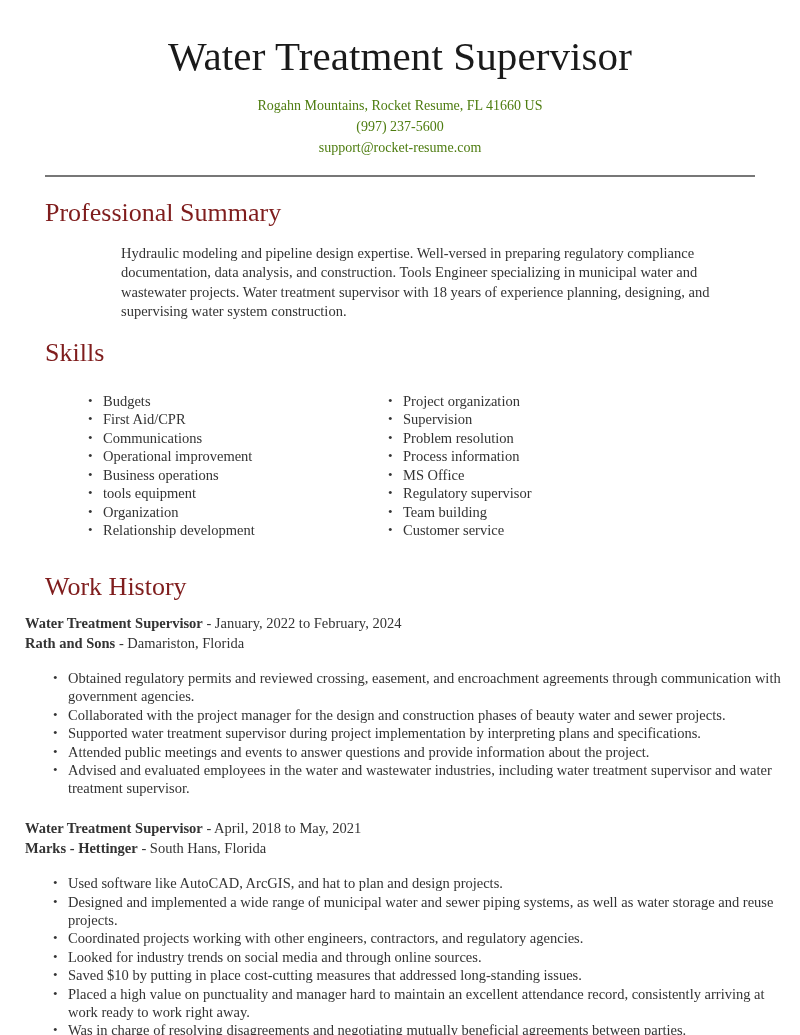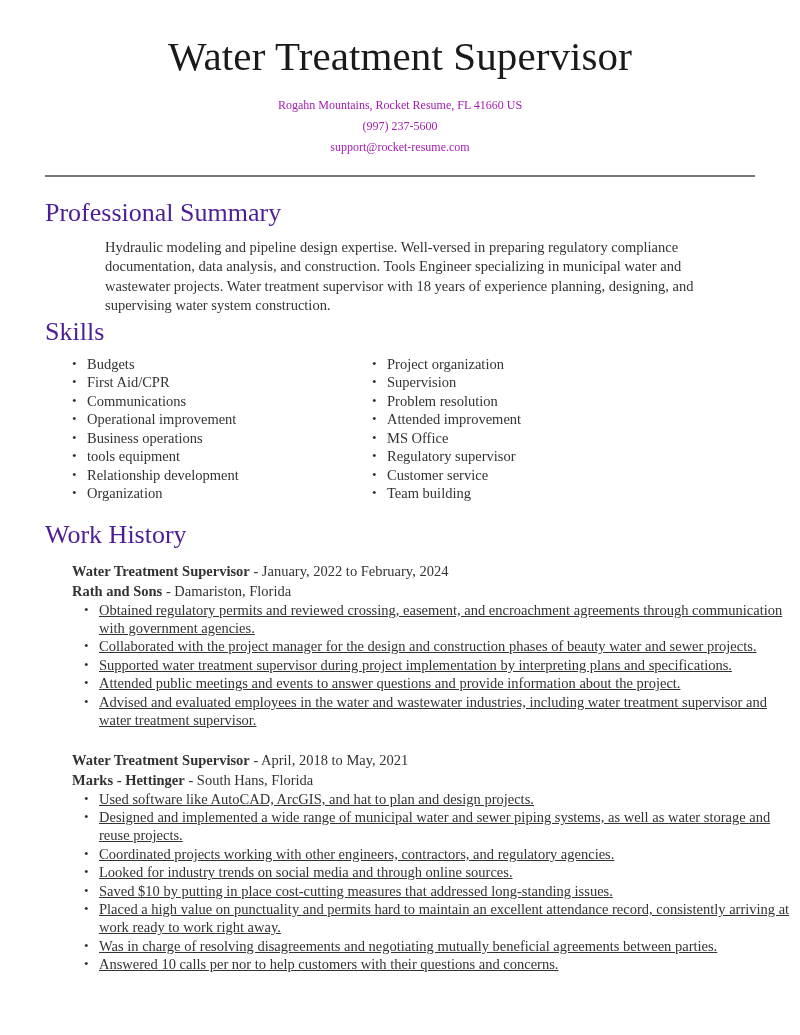--- a/index.html
+++ b/index.html
@@ -32,50 +32,50 @@
   .resume-title {
     font-family: "Liberation Serif", "DejaVu Serif", serif;
     font-size: 41px;
     font-weight: 400;
     line-height: 1.1;
     color: #1a1a1a;
     letter-spacing: 0.1px;
     margin: 0 0 16px 0;
   }
   .contact-line {
-    font-size: 12px;
+    font-size: 14px;
     line-height: 21px;
-    color: #a21caf;
+    color: #4d7c0f;
   }
   .rule {
     height: 0;
     border-top: 2px solid #777777;
     margin: 17px 45px 0 45px;
   }
 
   
   .section {
     padding: 0 45px;
   }
   .section-heading {
     font-family: "Liberation Serif", "DejaVu Serif", serif;
     font-size: 26px;
     font-weight: 400;
-    color: #4c1d95;
+    color: #7f1d1d;
     line-height: 1.15;
     margin: 0;
   }
   .section-body {
     padding-left: 60px;
   }
   .summary-text {
     font-size: 14.5px;
     line-height: 19.5px;
     color: #333333;
-    margin: 0;
+    margin: 16px;
     max-width: 600px;
     font-family: Liberation Serif, serif;
   }
 
   
   .sec-summary { margin-top: 21px; }
   .sec-summary .section-body { margin-top: 10px; }
   .sec-skills { margin-top: 1px; }
   .sec-work { margin-top: 17px; }
 
@@ -83,21 +83,21 @@
   .skills-columns {
     display: flex;
     margin-top: 8px;
     padding-left: 60px;
   }
   .skills-col {
     width: 300px;
     flex: none;
   }
   ul.bullets {
-    margin: 0;
+    margin: 16px;
     padding: 0;
     list-style: none;
   }
   ul.bullets > li {
     position: relative;
     padding-left: 27px;
     font-size: 14.5px;
     line-height: 18px;
     color: #333333;
     margin: 0 0 0.5px 0;
@@ -107,36 +107,35 @@
     position: absolute;
     left: 12px;
     top: -1px;
     font-size: 13px;
     color: #333333;
     line-height: 19px;
   }
 
   
   .job {
-    padding-left: 72px;
+    padding-left: 25px;
     margin-top: 11px;
   }
   .job + .job { margin-top: 21px; }
   .job-line {
     font-size: 14.5px;
     line-height: 20px;
     color: #333333;
   }
   .job-line .strong {
     font-weight: bold;
   }
   .job-bullets {
     margin-top: 7px;
     padding-left: 0;
-    text-decoration: underline;
   }
   .job-bullets > li {
     padding-left: 27px;
     margin-bottom: 0.5px;
     line-height: 18px;
   }
   .job-bullets > li::before {
     left: 11px;
   }
 </style>
@@ -166,34 +165,34 @@
   </div>
   <div class="skills-columns">
     <div class="skills-col">
       <ul class="bullets" id="skills-left">
           <li>Budgets</li>
           <li>First Aid/CPR</li>
           <li>Communications</li>
           <li>Operational improvement</li>
           <li>Business operations</li>
           <li>tools equipment</li>
+          <li>Organization</li>
           <li>Relationship development</li>
-          <li>Organization</li>
         </ul>
     </div>
     <div class="skills-col">
       <ul class="bullets" id="skills-right">
           <li>Project organization</li>
           <li>Supervision</li>
           <li>Problem resolution</li>
-          <li>Attended improvement</li>
+          <li>Process information</li>
           <li>MS Office</li>
           <li>Regulatory supervisor</li>
+          <li>Team building</li>
           <li>Customer service</li>
-          <li>Team building</li>
         </ul>
     </div>
   </div>
 
   <div class="section sec-work">
     <h2 class="section-heading">Work History</h2>
   </div>
   <div id="jobs-container">
       <div class="job">
         <div class="job-line"><span class="strong">Water Treatment Supervisor</span><span> - January, 2022 to February, 2024</span></div>
@@ -208,20 +207,20 @@
       </div>
       <div class="job">
         <div class="job-line"><span class="strong">Water Treatment Supervisor</span><span> - April, 2018 to May, 2021</span></div>
         <div class="job-line"><span class="strong">Marks - Hettinger</span><span> - South Hans, Florida</span></div>
         <ul class="bullets job-bullets">
           <li>Used software like AutoCAD, ArcGIS, and hat to plan and design projects.</li>
           <li>Designed and implemented a wide range of municipal water and sewer piping systems, as well as water storage and reuse projects.</li>
           <li>Coordinated projects working with other engineers, contractors, and regulatory agencies.</li>
           <li>Looked for industry trends on social media and through online sources.</li>
           <li>Saved $10 by putting in place cost-cutting measures that addressed long-standing issues.</li>
-          <li>Placed a high value on punctuality and permits hard to maintain an excellent attendance record, consistently arriving at work ready to work right away.</li>
+          <li>Placed a high value on punctuality and manager hard to maintain an excellent attendance record, consistently arriving at work ready to work right away.</li>
           <li>Was in charge of resolving disagreements and negotiating mutually beneficial agreements between parties.</li>
           <li>Answered 10 calls per nor to help customers with their questions and concerns.</li>
         </ul>
       </div>
     </div>
 
 </div>
 
 </body></html>

